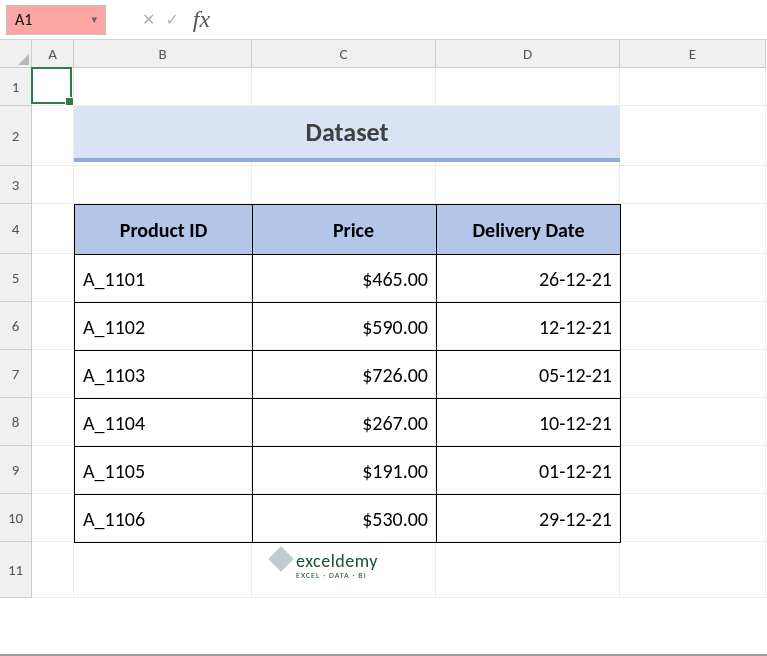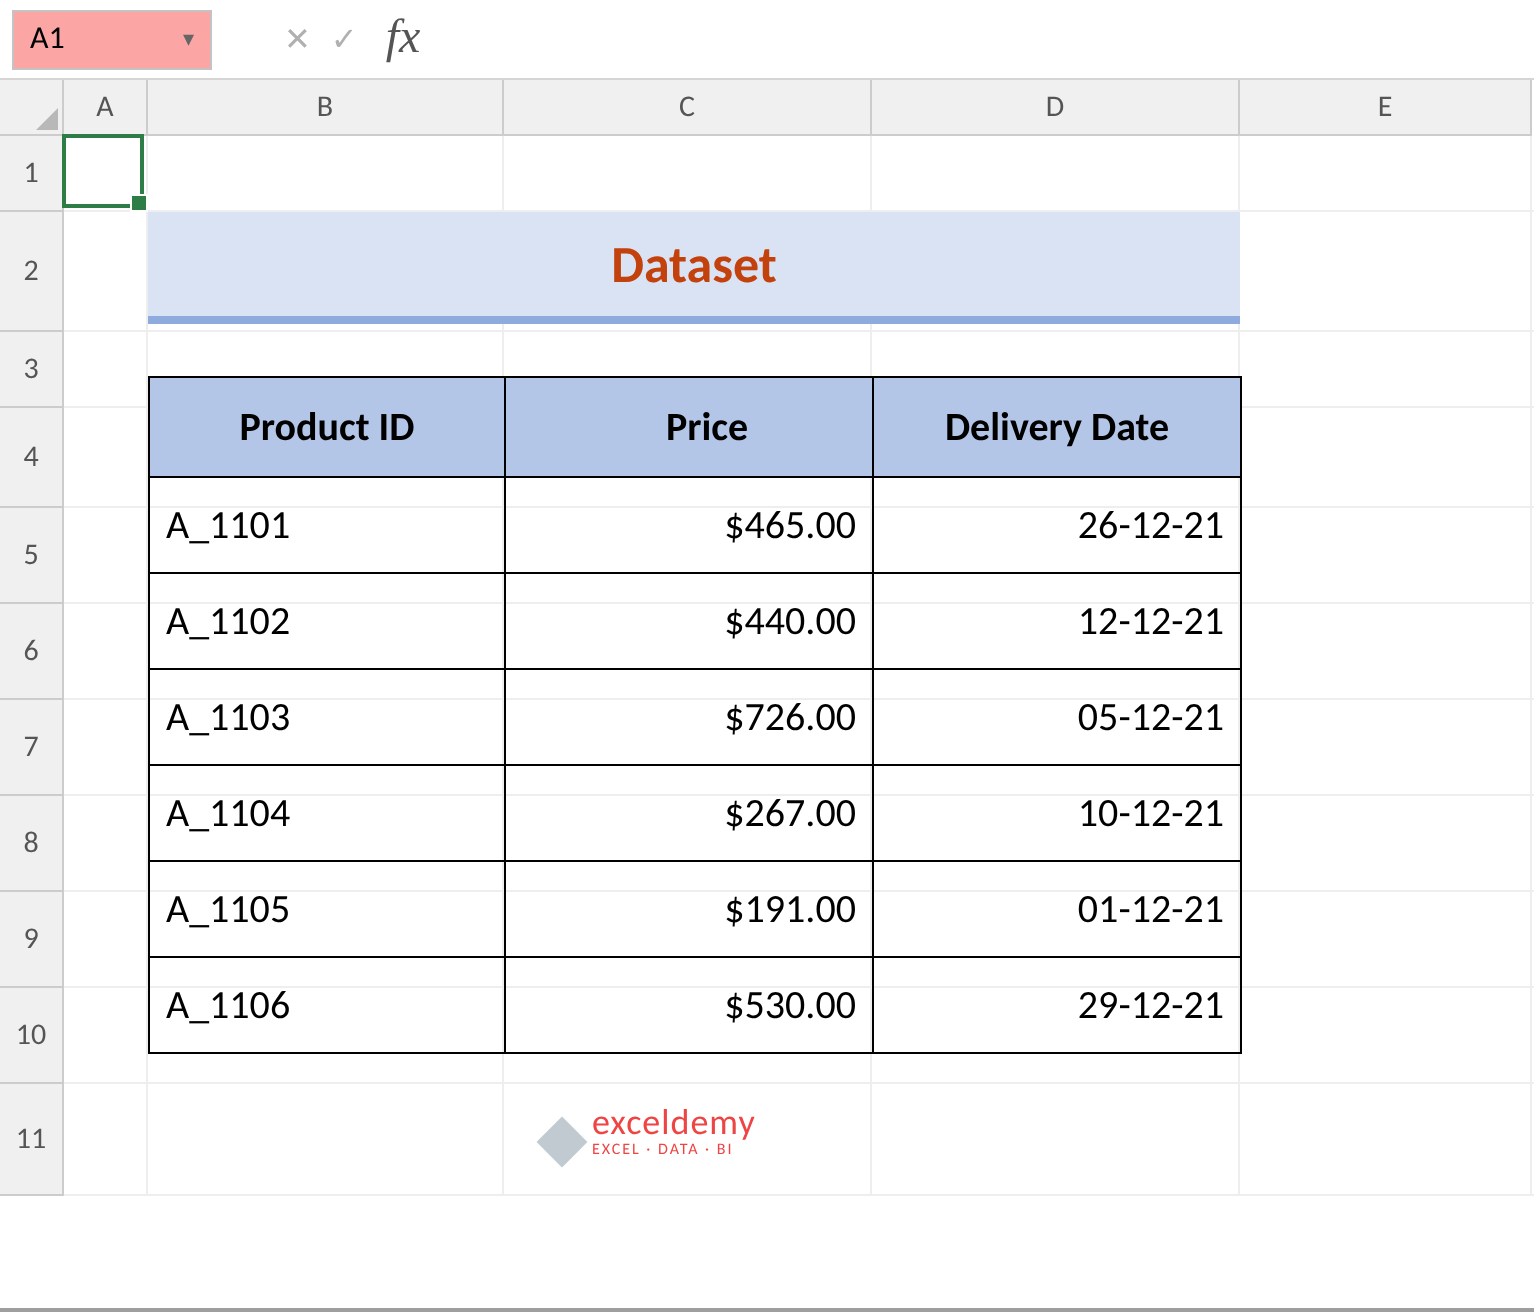--- a/index.html
+++ b/index.html
@@ -135,21 +135,21 @@
     width: 7px; height: 7px;
     background: #2e7d47;
     border: 1px solid #fff;
   }
   .dataset-title {
     position: absolute;
     background: #dae3f3;
     border-bottom: 4px solid #8faadc;
     font-weight: bold;
     font-size: 26px;
-    color: #c2410c;
+    color: #404040;
     display: flex;
     align-items: center;
     justify-content: center;
   }
   .tbl {
     position: absolute;
     border-collapse: collapse;
   }
   .tbl th, .tbl td {
     border: 1px solid #000;
@@ -162,23 +162,23 @@
     background: #b4c6e7;
     font-weight: bold;
     text-align: center;
   }
   .tbl td.c-id { text-align: left; }
   .tbl td.c-price { text-align: right; }
   .tbl td.c-date { text-align: right; }
   .watermark {
     position: absolute;
     display: flex;
-    align-items: flex-end;
+    align-items: flex-start;
     gap: 6px;
-    color: #ef4444;
+    color: #14532d;
     font-size: 18px;
     letter-spacing: 0.5px;
   }
   .watermark .logo {
     width: 18px; height: 18px;
     background: #c2cad1;
     transform: rotate(45deg);
   }
   .watermark .sub {
     font-size: 8px;
@@ -246,37 +246,37 @@
       <div class="gridlines-row" style="top: 185px;"></div>
       <div class="gridlines-row" style="top: 233px;"></div>
       <div class="gridlines-row" style="top: 281px;"></div>
       <div class="gridlines-row" style="top: 329px;"></div>
       <div class="gridlines-row" style="top: 377px;"></div>
       <div class="gridlines-row" style="top: 425px;"></div>
       <div class="gridlines-row" style="top: 473px;"></div>
       <div class="gridlines-row" style="top: 529px;"></div>
       <div class="active-cell" id="activeCell" style="left: -1px; top: -1px; width: 41px; height: 37px;"></div>
       <div class="dataset-title" style="left: 42px; top: 38px; width: 546px; height: 56px;">Dataset</div>
-      <table class="tbl" style="left: 42px; top: 120px;">
+      <table class="tbl" style="left: 42px; top: 136px;">
         <thead>
           <tr style="height: 50px;">
             <th style="width: 178px;">Product ID</th>
             <th style="width: 184px; padding-left: 26px;">Price</th>
             <th style="width: 184px; margin-left: 46px;">Delivery Date</th>
           </tr>
         </thead>
         <tbody>
           <tr style="height: 48px;">
             <td class="c-id">A_1101</td>
             <td class="c-price">$465.00</td>
             <td class="c-date">26-12-21</td>
           </tr>
           <tr style="height: 48px;">
             <td class="c-id">A_1102</td>
-            <td class="c-price">$440.00</td>
+            <td class="c-price">$590.00</td>
             <td class="c-date">12-12-21</td>
           </tr>
           <tr style="height: 48px;">
             <td class="c-id">A_1103</td>
             <td class="c-price">$726.00</td>
             <td class="c-date">05-12-21</td>
           </tr>
           <tr style="height: 48px;">
             <td class="c-id">A_1104</td>
             <td class="c-price">$267.00</td>

